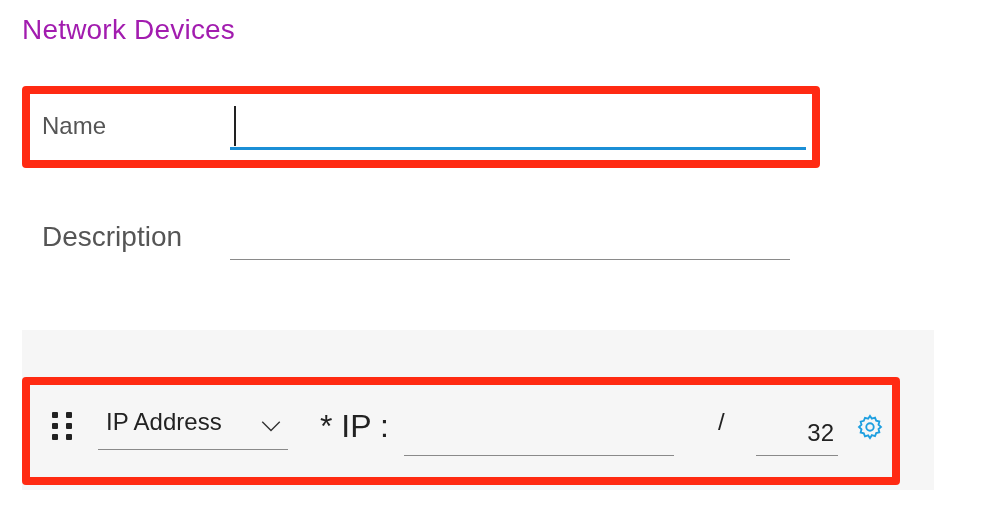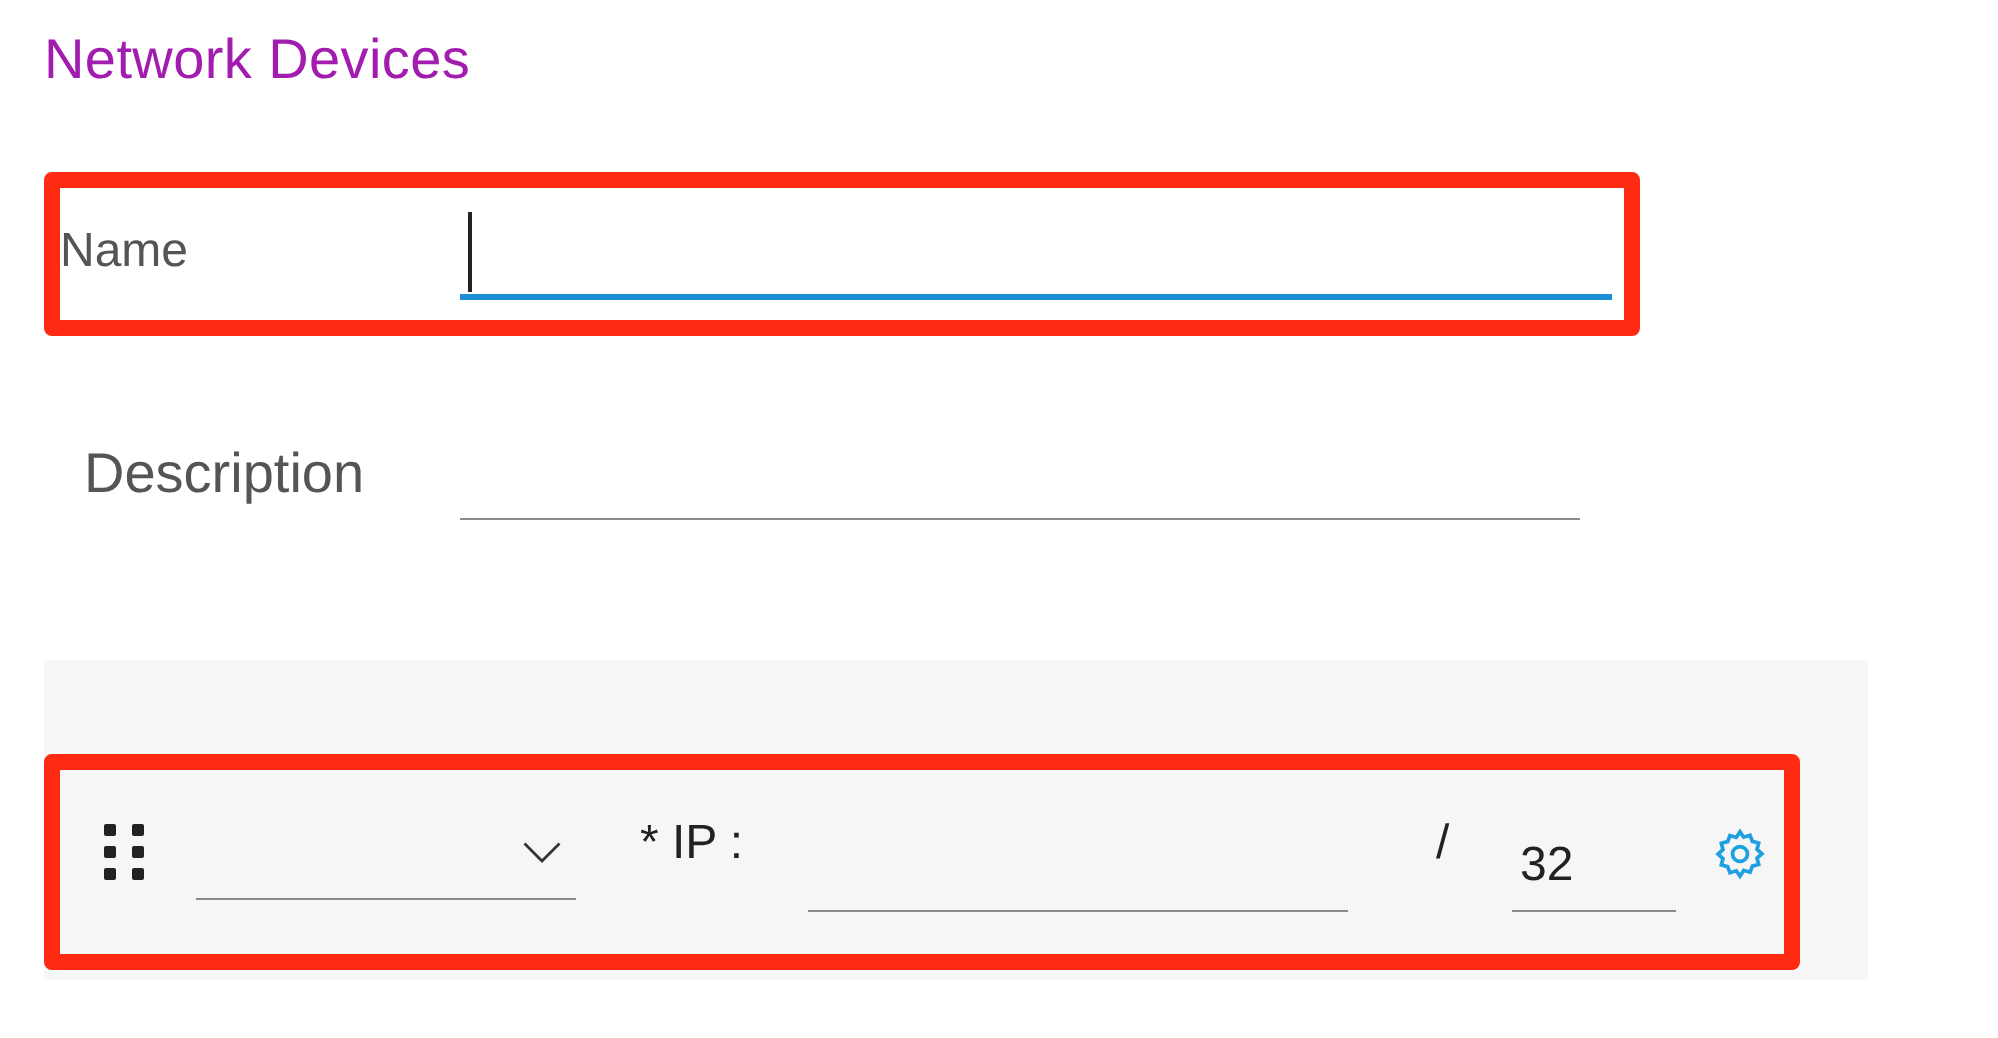--- a/index.html
+++ b/index.html
@@ -26,21 +26,21 @@
       position: absolute;
       left: 22px;
       top: 86px;
       width: 798px;
       height: 82px;
       border: 8px solid #ff2a12;
       border-radius: 4px;
     }
     .name-label {
       position: absolute;
-      left: 30px;
+      left: 42px;
       top: 112px;
       font-size: 24px;
       color: #555;
       font-weight: 300;
     }
     .name-input {
       position: absolute;
       left: 230px;
       top: 104px;
       width: 576px;
@@ -146,21 +146,21 @@
     .ip-type-underline {
       position: absolute;
       left: 0; right: 0; bottom: 0;
       height: 1.5px; background: #8a8a8a;
     }
 
     .ip-label {
       position: absolute;
       left: 320px;
       top: 408px;
-      font-size: 24px;
+      font-size: 32px;
       color: #222;
       font-weight: 400;
     }
     .ip-input {
       position: absolute;
       left: 404px;
       top: 410px;
       width: 270px;
       height: 46px;
       border: none;
@@ -185,21 +185,21 @@
       top: 410px;
       width: 82px;
       height: 46px;
       border: none;
       border-bottom: 1.5px solid #8a8a8a;
       font-size: 24px;
       background: transparent;
       outline: none;
       padding: 2px 4px;
       color: #222;
-      text-align: left;
+      text-align: right;
     }
     .gear-btn {
       position: absolute;
       left: 856px;
       top: 413px;
       width: 28px;
       height: 28px;
     }
     .gear-btn svg { width: 28px; height: 28px; }
   </style>
@@ -222,20 +222,21 @@
 <div class="drag-handle">
   <span></span>
     <span></span>
     <span></span>
     <span></span>
     <span></span>
     <span></span>
 </div>
 
 <div class="ip-type-select">
+  <span class="ip-type-text">IP Address</span>
   <svg class="ip-type-chevron" viewBox="0 0 24 16">
     <polyline points="2,2 12,12 22,2" fill="none" stroke="#333" stroke-width="1.6"></polyline>
   </svg>
   <div class="ip-type-underline"></div>
 </div>
 
 <span class="ip-label">* IP :</span>
 
 <input class="ip-input" type="text" value="" style="">
 

